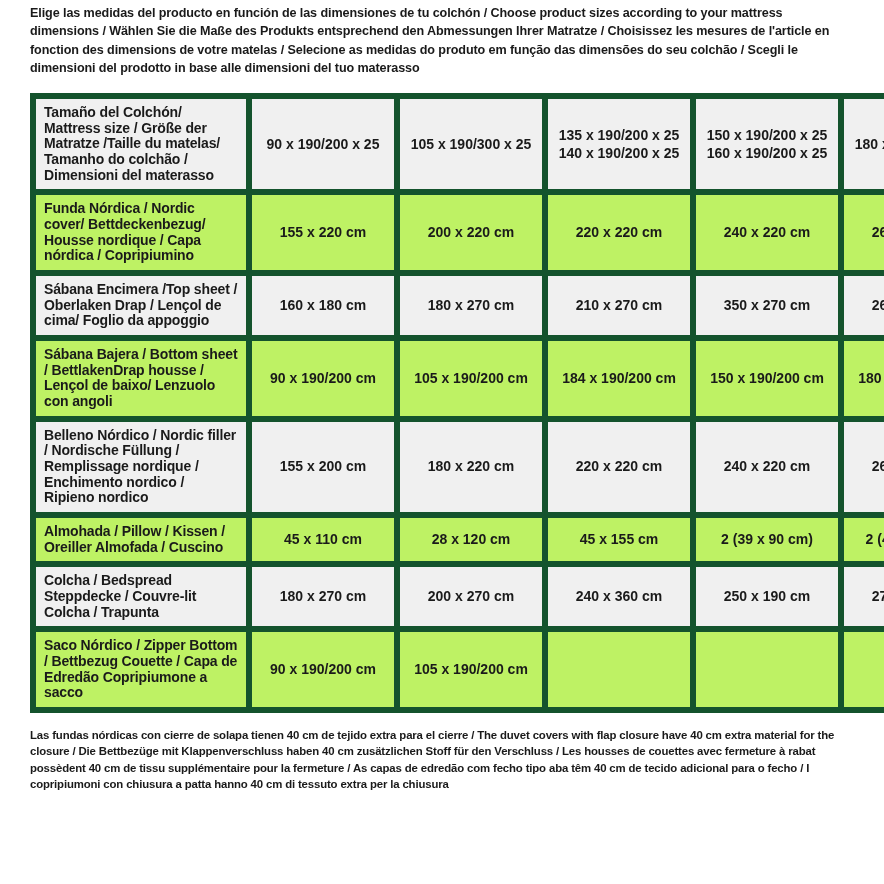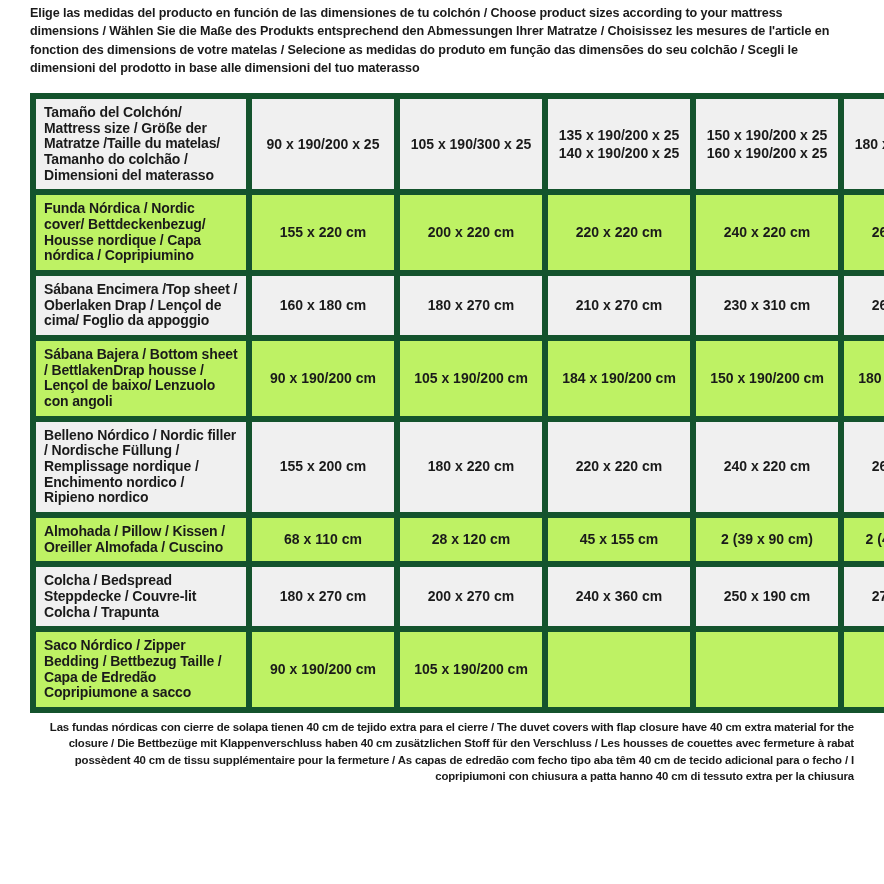--- a/index.html
+++ b/index.html
@@ -60,27 +60,26 @@
     background: #f0f0f0;
     font-size: 11.3px;
   }
   .head-row .col-val {
     line-height: 1.3;
   }
   .vsep {
     border-left: 1px solid #b9b9b9 !important;
   }
   .note {
-    margin-top: 6px;
+    margin-top: 14px;
     font-size: 11.4px;
     font-weight: bold;
     line-height: 1.42;
     letter-spacing: -0.15px;
     color: #1a1a1a;
-    text-align: right;
   }
 </style>
 </head>
 <body>
 
 <div class="page">
 
   <div class="intro">Elige las medidas del producto en función de las dimensiones de tu colchón / Choose product sizes according to your mattress dimensions / Wählen Sie die Maße des Produkts entsprechend den Abmessungen Ihrer Matratze / Choisissez les mesures de l'article en fonction des dimensions de votre matelas / Selecione as medidas do produto em função das dimensões do seu colchão / Scegli le dimensioni del prodotto in base alle dimensioni del tuo materasso</div>
 
   <table class="size-table">
@@ -101,21 +100,21 @@
         <td class="col-val vsep">220 x 220 cm</td>
         <td class="col-val vsep">240 x 220 cm</td>
         <td class="col-val vsep">260 x 220 cm</td>
       </tr>
 
       <tr class="row-light">
         <td class="col-label">Sábana Encimera /Top sheet / Oberlaken Drap / Lençol de cima/ Foglio da appoggio</td>
         <td class="col-val vsep">160 x 180 cm</td>
         <td class="col-val vsep">180 x 270 cm</td>
         <td class="col-val vsep">210 x 270 cm</td>
-        <td class="col-val vsep">230 x 310 cm</td>
+        <td class="col-val vsep">350 x 270 cm</td>
         <td class="col-val vsep">260 x 270 cm</td>
       </tr>
 
       <tr class="row-white">
         <td class="col-label">Sábana Bajera / Bottom sheet / BettlakenDrap housse / Lençol de baixo/ Lenzuolo con angoli</td>
         <td class="col-val vsep">90 x 190/200 cm</td>
         <td class="col-val vsep">105 x 190/200 cm</td>
         <td class="col-val vsep">184 x 190/200 cm</td>
         <td class="col-val vsep">150 x 190/200 cm</td>
         <td class="col-val vsep">180 x 190/200 cm</td>
@@ -125,38 +124,38 @@
         <td class="col-label">Belleno Nórdico / Nordic filler / Nordische Füllung / Remplissage nordique / Enchimento nordico / Ripieno nordico</td>
         <td class="col-val vsep">155 x 200 cm</td>
         <td class="col-val vsep">180 x 220 cm</td>
         <td class="col-val vsep">220 x 220 cm</td>
         <td class="col-val vsep">240 x 220 cm</td>
         <td class="col-val vsep">260 x 220 cm</td>
       </tr>
 
       <tr class="row-white">
         <td class="col-label">Almohada  / Pillow / Kissen / Oreiller Almofada / Cuscino</td>
-        <td class="col-val vsep">68 x 110 cm</td>
+        <td class="col-val vsep">45 x 110 cm</td>
         <td class="col-val vsep">28 x 120 cm</td>
         <td class="col-val vsep">45 x 155 cm</td>
         <td class="col-val vsep">2 (39 x 90 cm)</td>
         <td class="col-val vsep">2 (45 x 110 cm)</td>
       </tr>
 
       <tr class="row-light">
         <td class="col-label">Colcha / Bedspread Steppdecke / Couvre-lit Colcha / Trapunta</td>
         <td class="col-val vsep">180 x 270 cm</td>
         <td class="col-val vsep">200 x 270 cm</td>
         <td class="col-val vsep">240 x 360 cm</td>
         <td class="col-val vsep">250 x 190 cm</td>
         <td class="col-val vsep">270 x 270 cm</td>
       </tr>
 
       <tr class="row-white">
-        <td class="col-label">Saco Nórdico / Zipper Bedding / Bettbezug Taille  / Capa de Edredão Copripiumone a sacco</td>
+        <td class="col-label">Saco Nórdico / Zipper Bottom / Bettbezug Couette  / Capa de Edredão Copripiumone a sacco</td>
         <td class="col-val vsep">90 x 190/200 cm</td>
         <td class="col-val vsep">105 x 190/200 cm</td>
         <td class="col-val vsep"></td>
         <td class="col-val vsep"></td>
         <td class="col-val vsep"></td>
       </tr>
     </tbody>
   </table>
 
   <div class="note">Las fundas nórdicas con cierre de solapa tienen 40 cm de tejido extra para el cierre  / The duvet covers with flap closure have 40 cm extra material for the closure / Die Bettbezüge mit Klappenverschluss haben 40 cm zusätzlichen Stoff für den Verschluss / Les housses de couettes avec fermeture à rabat possèdent 40 cm de tissu supplémentaire pour la fermeture / As capas de edredão com fecho tipo aba têm 40 cm de tecido adicional para o fecho / I copripiumoni con chiusura a patta hanno 40 cm di tessuto extra per la chiusura</div>

